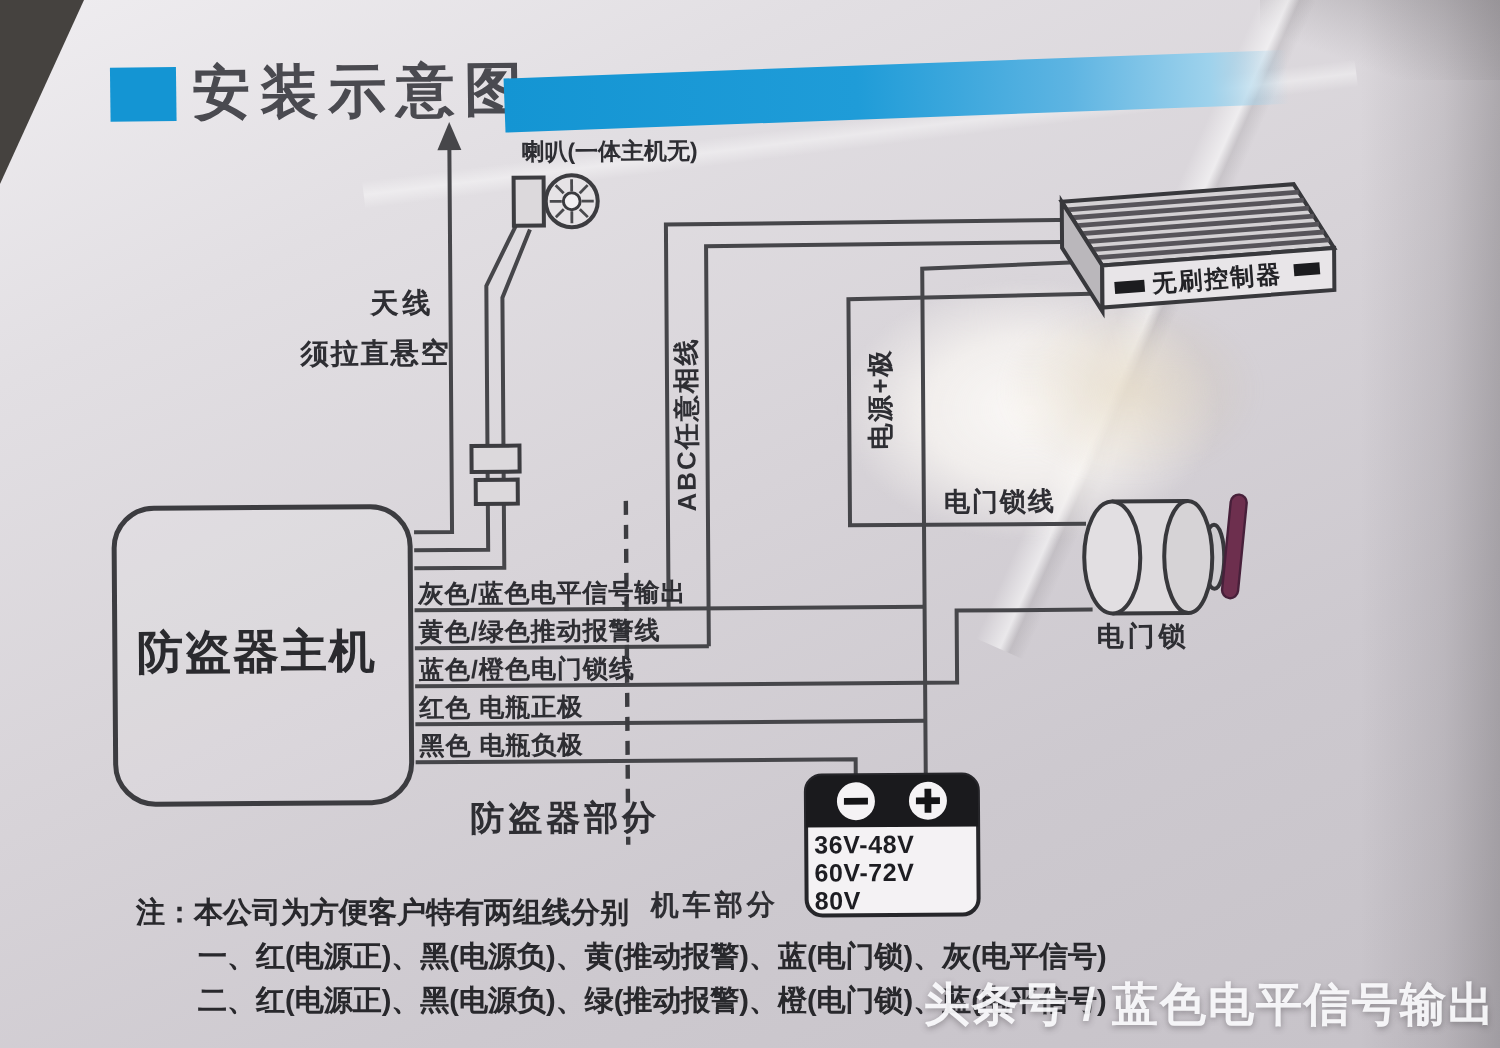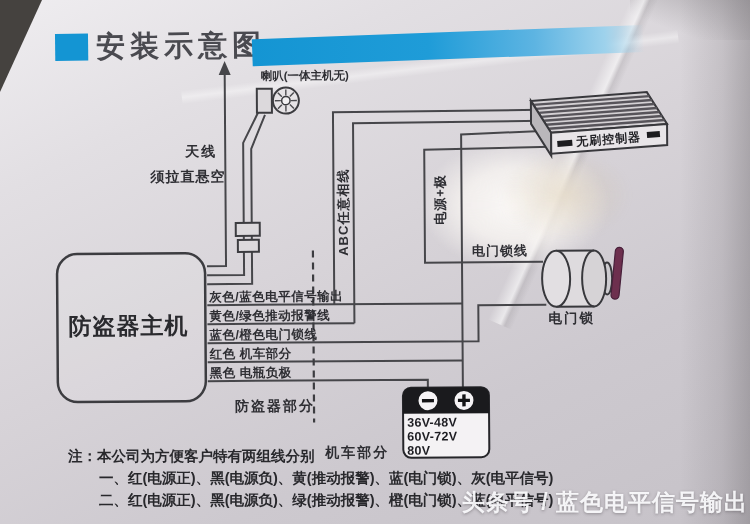--- a/index.html
+++ b/index.html
@@ -66,21 +66,21 @@
   }
   .lbl-power{
     left:391px;top:190px;width:100px;height:20px;line-height:20px;text-align:center;
     font-size:13px;letter-spacing:1px;transform:rotate(-90deg);
   }
   .lbl-controller{left:577px;top:133px;font-size:12px;letter-spacing:1px;transform:rotate(-4deg);color:#232327;}
   .lbl-lockwire{left:432px;top:243px;font-size:13px;letter-spacing:1px;margin-left:40px;}
   .lbl-lock{left:548px;top:311px;font-size:13.5px;letter-spacing:2px;}
   .lbl-mainunit{left:68px;top:309px;font-size:23px;letter-spacing:1px;color:#2a2a2e;}
   .wire-label{left:209px;font-size:12.5px;letter-spacing:0.5px;}
-  .lbl-sec-left{left:234px;top:397px;font-size:14px;letter-spacing:2px;}
+  .lbl-sec-left{left:234px;top:397px;font-size:17px;letter-spacing:2px;}
   .lbl-sec-right{left:324px;top:397px;font-size:14px;letter-spacing:2px;margin-top:47px;}
   .battery-volts{
     position:absolute;left:406px;top:416px;font-size:12.5px;font-weight:bold;
     color:#1d1d22;line-height:14.2px;letter-spacing:0.3px;
   }
   .battery-volts span{display:block;}
   .notes{position:absolute;left:12px;top:0;width:750px;height:524px;}
   .note-header{left:56px;top:447px;font-size:14.5px;color:#28282c;}
   .note-item1{left:87px;top:469px;font-size:14.5px;color:#28282c;}
   .note-item2{left:87px;top:491px;font-size:14.5px;color:#28282c;}
@@ -211,21 +211,21 @@
   <div class="label lbl-abc">ABC任意相线</div>
   <div class="label lbl-power">电源+极</div>
   <div class="label lbl-controller">无刷控制器</div>
   <div class="label lbl-lockwire">电门锁线</div>
   <div class="label lbl-lock">电门锁</div>
   <div class="label lbl-mainunit">防盗器主机</div>
 
   <div class="label wire-label" style="top:288px;">灰色/蓝色电平信号输出</div>
   <div class="label wire-label" style="top:307px;">黄色/绿色推动报警线</div>
   <div class="label wire-label" style="top:326px;">蓝色/橙色电门锁线</div>
-  <div class="label wire-label" style="top:345px;">红色 机车部分</div>
+  <div class="label wire-label" style="top:345px;">红色 电瓶正极</div>
   <div class="label wire-label" style="top:364px;">黑色 电瓶负极</div>
 
   <div class="label lbl-sec-left">防盗器部分</div>
   <div class="label lbl-sec-right">机车部分</div>
 
   <div class="battery-volts">
     <span>36V-48V</span>
     <span>60V-72V</span>
     <span>80V</span>
   </div>

